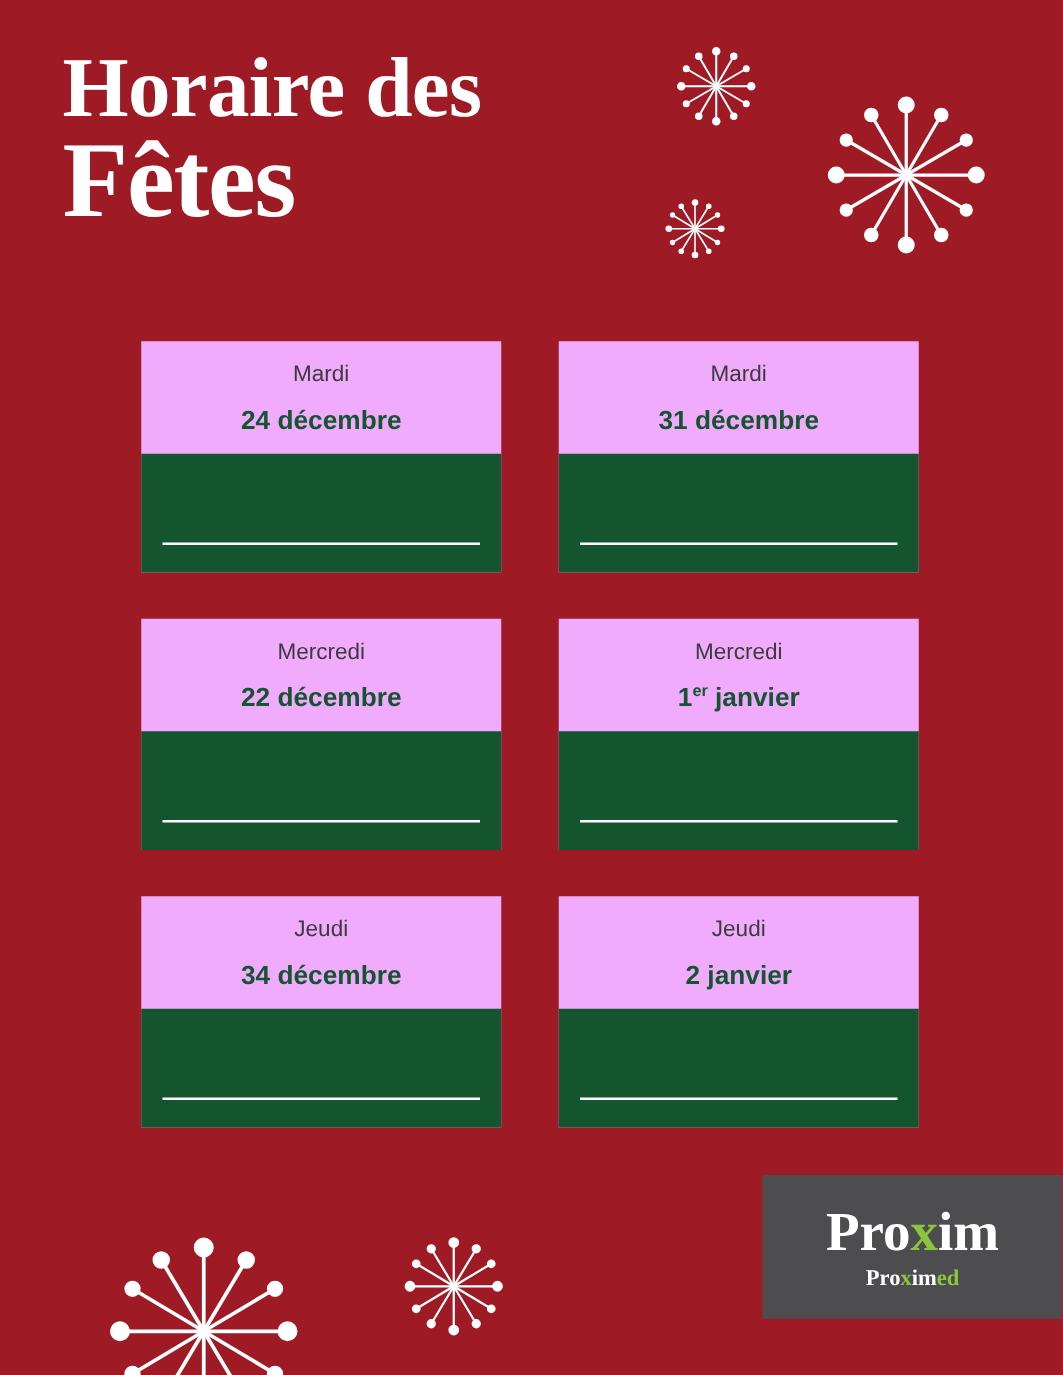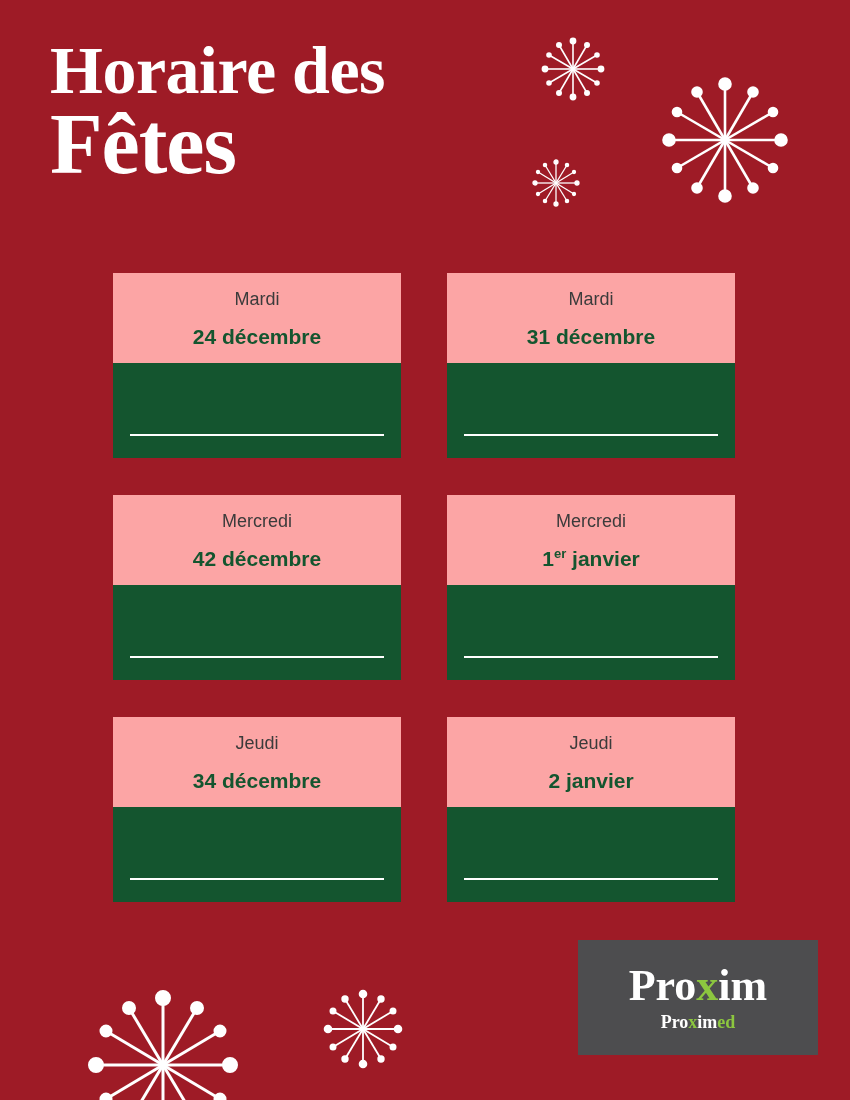--- a/index.html
+++ b/index.html
@@ -61,21 +61,21 @@
   }
   .row {
     display: flex;
     justify-content: space-between;
     margin-bottom: 37px;
   }
   .row:last-child { margin-bottom: 0; }
 
   .card {
     width: 288px;
-    background: #fca5a5;
+    background: #f0abfc;
     box-sizing: border-box;
   }
   .card-top {
     padding: 14px 10px 12px 10px;
     text-align: center;
   }
   .card-day {
     font-size: 18px;
     color: #3b3b3b;
     line-height: 24px;
@@ -102,21 +102,21 @@
     left: 17px;
     right: 17px;
     bottom: 22px;
     height: 2px;
     background: #ffffff;
   }
 
   
   .logo-box {
     position: absolute;
-    left: 578px;
+    left: 610px;
     top: 940px;
     width: 240px;
     height: 115px;
     background: #4d4d4f;
     display: flex;
     flex-direction: column;
     align-items: center;
     justify-content: center;
   }
   .logo-main {
@@ -317,21 +317,21 @@
         <div class="card-bottom">
           <div class="card-rule"></div>
         </div>
       </div>
     </div>
 
     <div class="row">
       <div class="card">
         <div class="card-top">
           <div class="card-day">Mercredi</div>
-          <div class="card-date">42 décembre</div>
+          <div class="card-date">22 décembre</div>
         </div>
         <div class="card-bottom">
           <div class="card-rule"></div>
         </div>
       </div>
       <div class="card">
         <div class="card-top">
           <div class="card-day">Mercredi</div>
           <div class="card-date"><span>1</span><sup>er</sup><span> janvier</span></div>
         </div>

